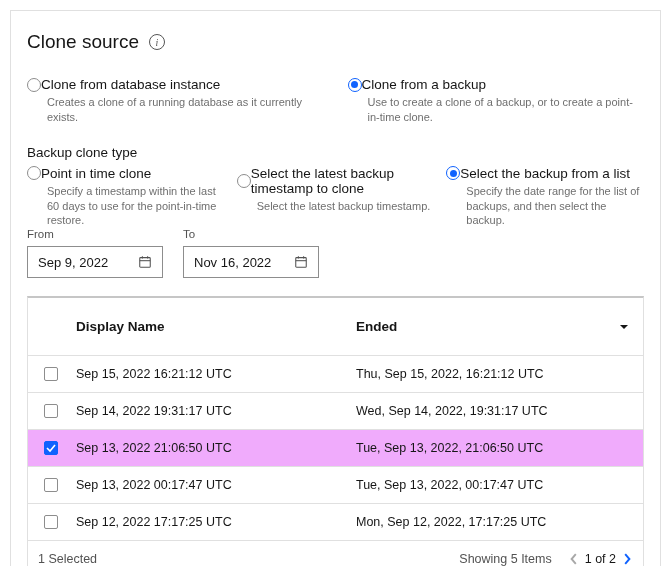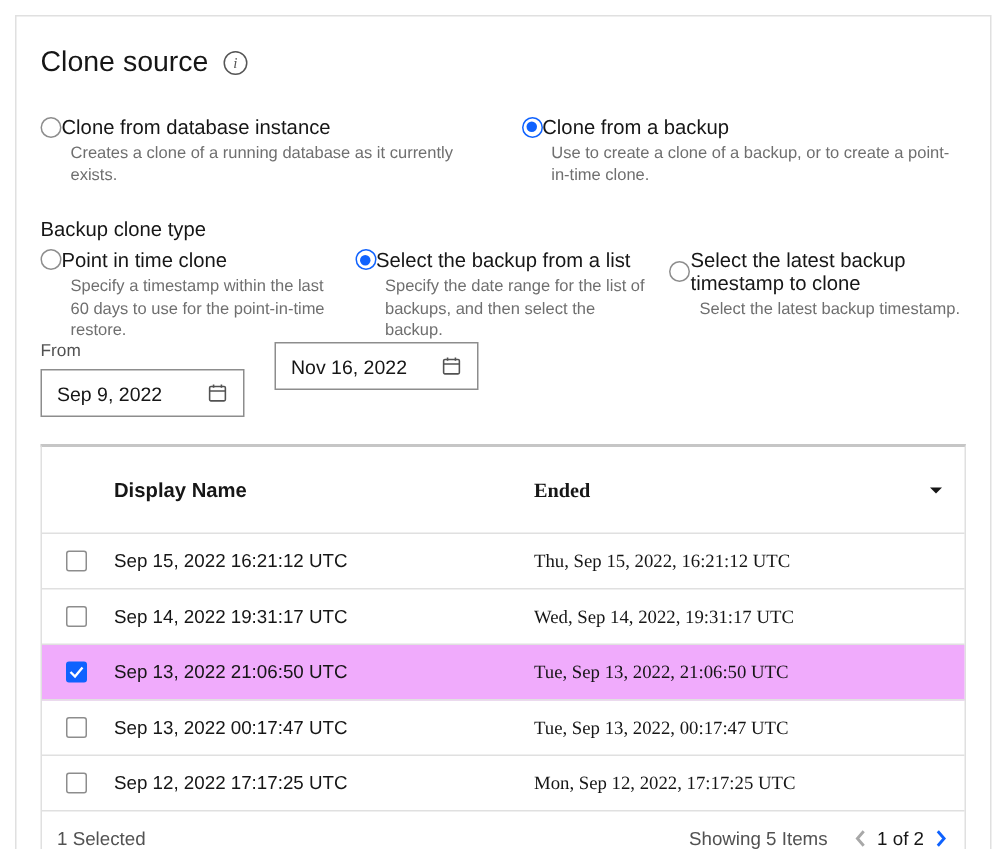--- a/index.html
+++ b/index.html
@@ -149,21 +149,21 @@
     align-items: center;
     justify-content: center;
   }
   .checkbox.checked {
     background: #0f62fe;
     border-color: #0f62fe;
   }
   .checkbox.checked svg { display: block; }
   .checkbox svg { display: none; width: 10px; height: 10px; }
   .col-name { flex: 0 0 282px; padding-left: 2px; }
-  .col-ended { flex: 1; font-family: Liberation Serif, serif; }
+  .col-ended { flex: 1; }
   .tfoot {
     display: flex;
     align-items: center;
     height: 36px;
     padding: 0 10px;
     font-size: 12.5px;
     color: #525252;
   }
   .tfoot .spacer { flex: 1; }
   .pager {
@@ -212,48 +212,49 @@
   <div class="radio-row3">
     <div class="radio-opt">
       <div class="radio-line">
         <span class="radio"></span>
         <span>Point in time clone</span>
       </div>
       <div class="opt-desc">Specify a timestamp within the last 60 days to use for the point-in-time restore.</div>
     </div>
     <div class="radio-opt">
       <div class="radio-line">
+        <span class="radio"></span>
+        <span>Select the latest backup timestamp to clone</span>
+      </div>
+      <div class="opt-desc">Select the latest backup timestamp.</div>
+    </div>
+    <div class="radio-opt">
+      <div class="radio-line">
         <span class="radio selected"></span>
         <span>Select the backup from a list</span>
       </div>
       <div class="opt-desc">Specify the date range for the list of backups, and then select the backup.</div>
-    </div>
-    <div class="radio-opt">
-      <div class="radio-line">
-        <span class="radio"></span>
-        <span>Select the latest backup timestamp to clone</span>
-      </div>
-      <div class="opt-desc">Select the latest backup timestamp.</div>
     </div>
   </div>
 
   <div class="date-fields">
     <div class="date-field">
       <label>From</label>
       <div class="date-input">
         <span>Sep 9, 2022</span>
         <svg class="cal-icon" viewBox="0 0 16 16" fill="none" stroke="currentColor" stroke-width="1.2">
             <rect x="2" y="3" width="12" height="11" rx="1"></rect>
             <line x1="2" y1="6.5" x2="14" y2="6.5"></line>
             <line x1="5" y1="1.5" x2="5" y2="4"></line>
             <line x1="11" y1="1.5" x2="11" y2="4"></line>
           </svg>
       </div>
     </div>
     <div class="date-field">
+      <label>To</label>
       <div class="date-input">
         <span>Nov 16, 2022</span>
         <svg class="cal-icon" viewBox="0 0 16 16" fill="none" stroke="currentColor" stroke-width="1.2">
             <rect x="2" y="3" width="12" height="11" rx="1"></rect>
             <line x1="2" y1="6.5" x2="14" y2="6.5"></line>
             <line x1="5" y1="1.5" x2="5" y2="4"></line>
             <line x1="11" y1="1.5" x2="11" y2="4"></line>
           </svg>
       </div>
     </div>

